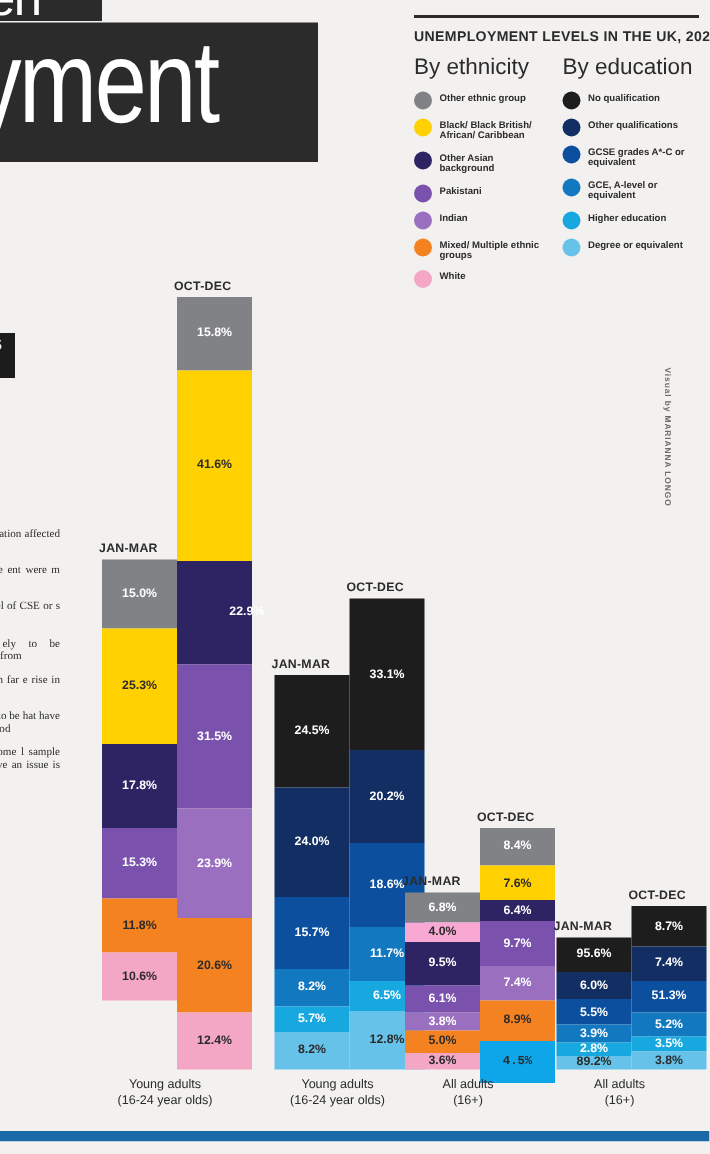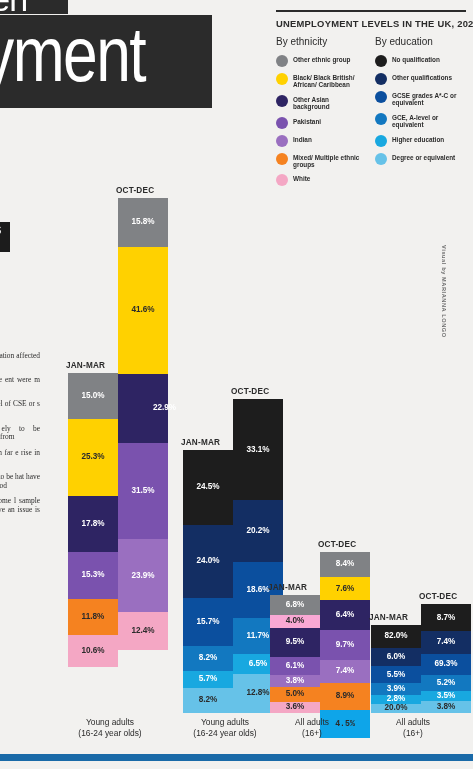--- a/index.html
+++ b/index.html
@@ -35,21 +35,21 @@
     font-size:7.4px;line-height:8.6px;color:#2b2b2b;
     text-align:justify;
   }
 
   
   .panel{position:absolute;left:276px;top:10px;width:190px;}
   .rule{height:2px;background:#2b2b2b;width:190px;margin-bottom:6px;}
   .panel-title{font-size:9.4px;font-weight:bold;letter-spacing:.25px;color:#2b2b2b;margin-bottom:7px;white-space:nowrap;}
   .legend-cols{display:flex;gap:8px;}
   .legend-col{width:91px;}
-  .legend-head{font-size:10px;color:#2b2b2b;margin-bottom:8px;}
+  .legend-head{font-size:15px;color:#2b2b2b;margin-bottom:8px;}
   .legend-item{display:flex;align-items:flex-start;margin-bottom:6px;}
   .swatch{width:12px;height:12px;border-radius:50%;flex:0 0 12px;margin-right:5px;margin-top:0px;}
   .legend-label{font-size:6.4px;line-height:7.4px;color:#2b2b2b;font-weight:bold;padding-top:1px;}
 
   
   .credit{
     position:absolute;left:447px;top:245px;
     font-size:5.6px;letter-spacing:.6px;color:#6d6d6d;font-weight:bold;
     white-space:nowrap;
     transform:rotate(90deg);transform-origin:left top;
@@ -204,20 +204,23 @@
         </div>
         <div class="seg" style="height: 69.845px; background: rgb(46, 36, 99); padding-left: 43px;">
           <span style="color: rgb(255, 255, 255);">22.9%</span>
         </div>
         <div class="seg" style="height: 96.075px; background: rgb(122, 82, 174);">
           <span style="color: rgb(255, 255, 255);">31.5%</span>
         </div>
         <div class="seg" style="height: 72.895px; background: rgb(154, 111, 192);">
           <span style="color: rgb(255, 255, 255);">23.9%</span>
         </div>
+        <div class="seg" style="height: 62.83px; background: rgb(245, 130, 32);">
+          <span style="color: rgb(43, 43, 43);">20.6%</span>
+        </div>
         <div class="seg" style="height: 37.82px; background: rgb(244, 167, 196);">
           <span style="color: rgb(43, 43, 43);">12.4%</span>
         </div>
       </div>
       <div class="grouplab" style="left: 30px; top: 717px;">
         <div>Young adults</div>
         <div>(16-24 year olds)</div>
       </div>
     </div>
     <div class="group" style="left: 0px; top: 0px; width: 473px; height: 769px;">
@@ -294,21 +297,21 @@
         </div>
       </div>
       <div class="yearlab" style="left: 318px; top: 539.655px;">OCT-DEC</div>
       <div class="bar" style="left: 320px; top: 551.655px; height: 161.345px; bottom: auto;">
         <div class="seg" style="height: 25.62px; background: rgb(128, 130, 133);">
           <span style="color: rgb(255, 255, 255);">8.4%</span>
         </div>
         <div class="seg" style="height: 23.18px; background: rgb(255, 209, 0);">
           <span style="color: rgb(43, 43, 43);">7.6%</span>
         </div>
-        <div class="seg" style="height: 30px; background: rgb(46, 36, 99);">
+        <div class="seg" style="height: 14px; background: rgb(46, 36, 99);">
           <span style="color: rgb(255, 255, 255);">6.4%</span>
         </div>
         <div class="seg" style="height: 29.585px; background: rgb(122, 82, 174);">
           <span style="color: rgb(255, 255, 255);">9.7%</span>
         </div>
         <div class="seg" style="height: 22.57px; background: rgb(154, 111, 192);">
           <span style="color: rgb(255, 255, 255);">7.4%</span>
         </div>
         <div class="seg" style="height: 27.145px; background: rgb(245, 130, 32);">
           <span style="color: rgb(43, 43, 43);">8.9%</span>
@@ -319,48 +322,48 @@
       </div>
       <div class="grouplab" style="left: 232px; top: 717px;">
         <div>All adults</div>
         <div>(16+)</div>
       </div>
     </div>
     <div class="group" style="left: 0px; top: 0px; width: 473px; height: 769px;">
       <div class="yearlab" style="left: 369px; top: 612.545px;">JAN-MAR</div>
       <div class="bar" style="left: 371px; top: 624.545px; height: 88.455px; bottom: auto;">
         <div class="seg" style="height: 23.485px; background: rgb(29, 29, 29);">
-          <span style="color: rgb(255, 255, 255);">82.0%</span>
+          <span style="color: rgb(255, 255, 255);">95.6%</span>
         </div>
         <div class="seg" style="height: 18.3px; background: rgb(19, 46, 99);">
           <span style="color: rgb(255, 255, 255);">6.0%</span>
         </div>
         <div class="seg" style="height: 16.775px; background: rgb(11, 79, 158);">
           <span style="color: rgb(255, 255, 255);">5.5%</span>
         </div>
         <div class="seg" style="height: 11.895px; background: rgb(18, 120, 192);">
           <span style="color: rgb(255, 255, 255);">3.9%</span>
         </div>
         <div class="seg" style="height: 9px; background: rgb(24, 168, 224);">
           <span style="color: rgb(255, 255, 255);">2.8%</span>
         </div>
         <div class="seg" style="height: 9px; background: rgb(102, 194, 232);">
-          <span style="color: rgb(43, 43, 43);">20.0%</span>
+          <span style="color: rgb(43, 43, 43);">89.2%</span>
         </div>
       </div>
       <div class="yearlab" style="left: 419px; top: 592.42px;">OCT-DEC</div>
       <div class="bar" style="left: 421px; top: 604.42px; height: 108.58px; bottom: auto;">
         <div class="seg" style="height: 26.535px; background: rgb(29, 29, 29);">
           <span style="color: rgb(255, 255, 255);">8.7%</span>
         </div>
         <div class="seg" style="height: 22.57px; background: rgb(19, 46, 99);">
           <span style="color: rgb(255, 255, 255);">7.4%</span>
         </div>
         <div class="seg" style="height: 21.35px; background: rgb(11, 79, 158);">
-          <span style="color: rgb(255, 255, 255);">69.3%</span>
+          <span style="color: rgb(255, 255, 255);">51.3%</span>
         </div>
         <div class="seg" style="height: 15.86px; background: rgb(18, 120, 192);">
           <span style="color: rgb(255, 255, 255);">5.2%</span>
         </div>
         <div class="seg" style="height: 10.675px; background: rgb(24, 168, 224);">
           <span style="color: rgb(255, 255, 255);">3.5%</span>
         </div>
         <div class="seg" style="height: 11.59px; background: rgb(102, 194, 232);">
           <span style="color: rgb(43, 43, 43);">3.8%</span>
         </div>

